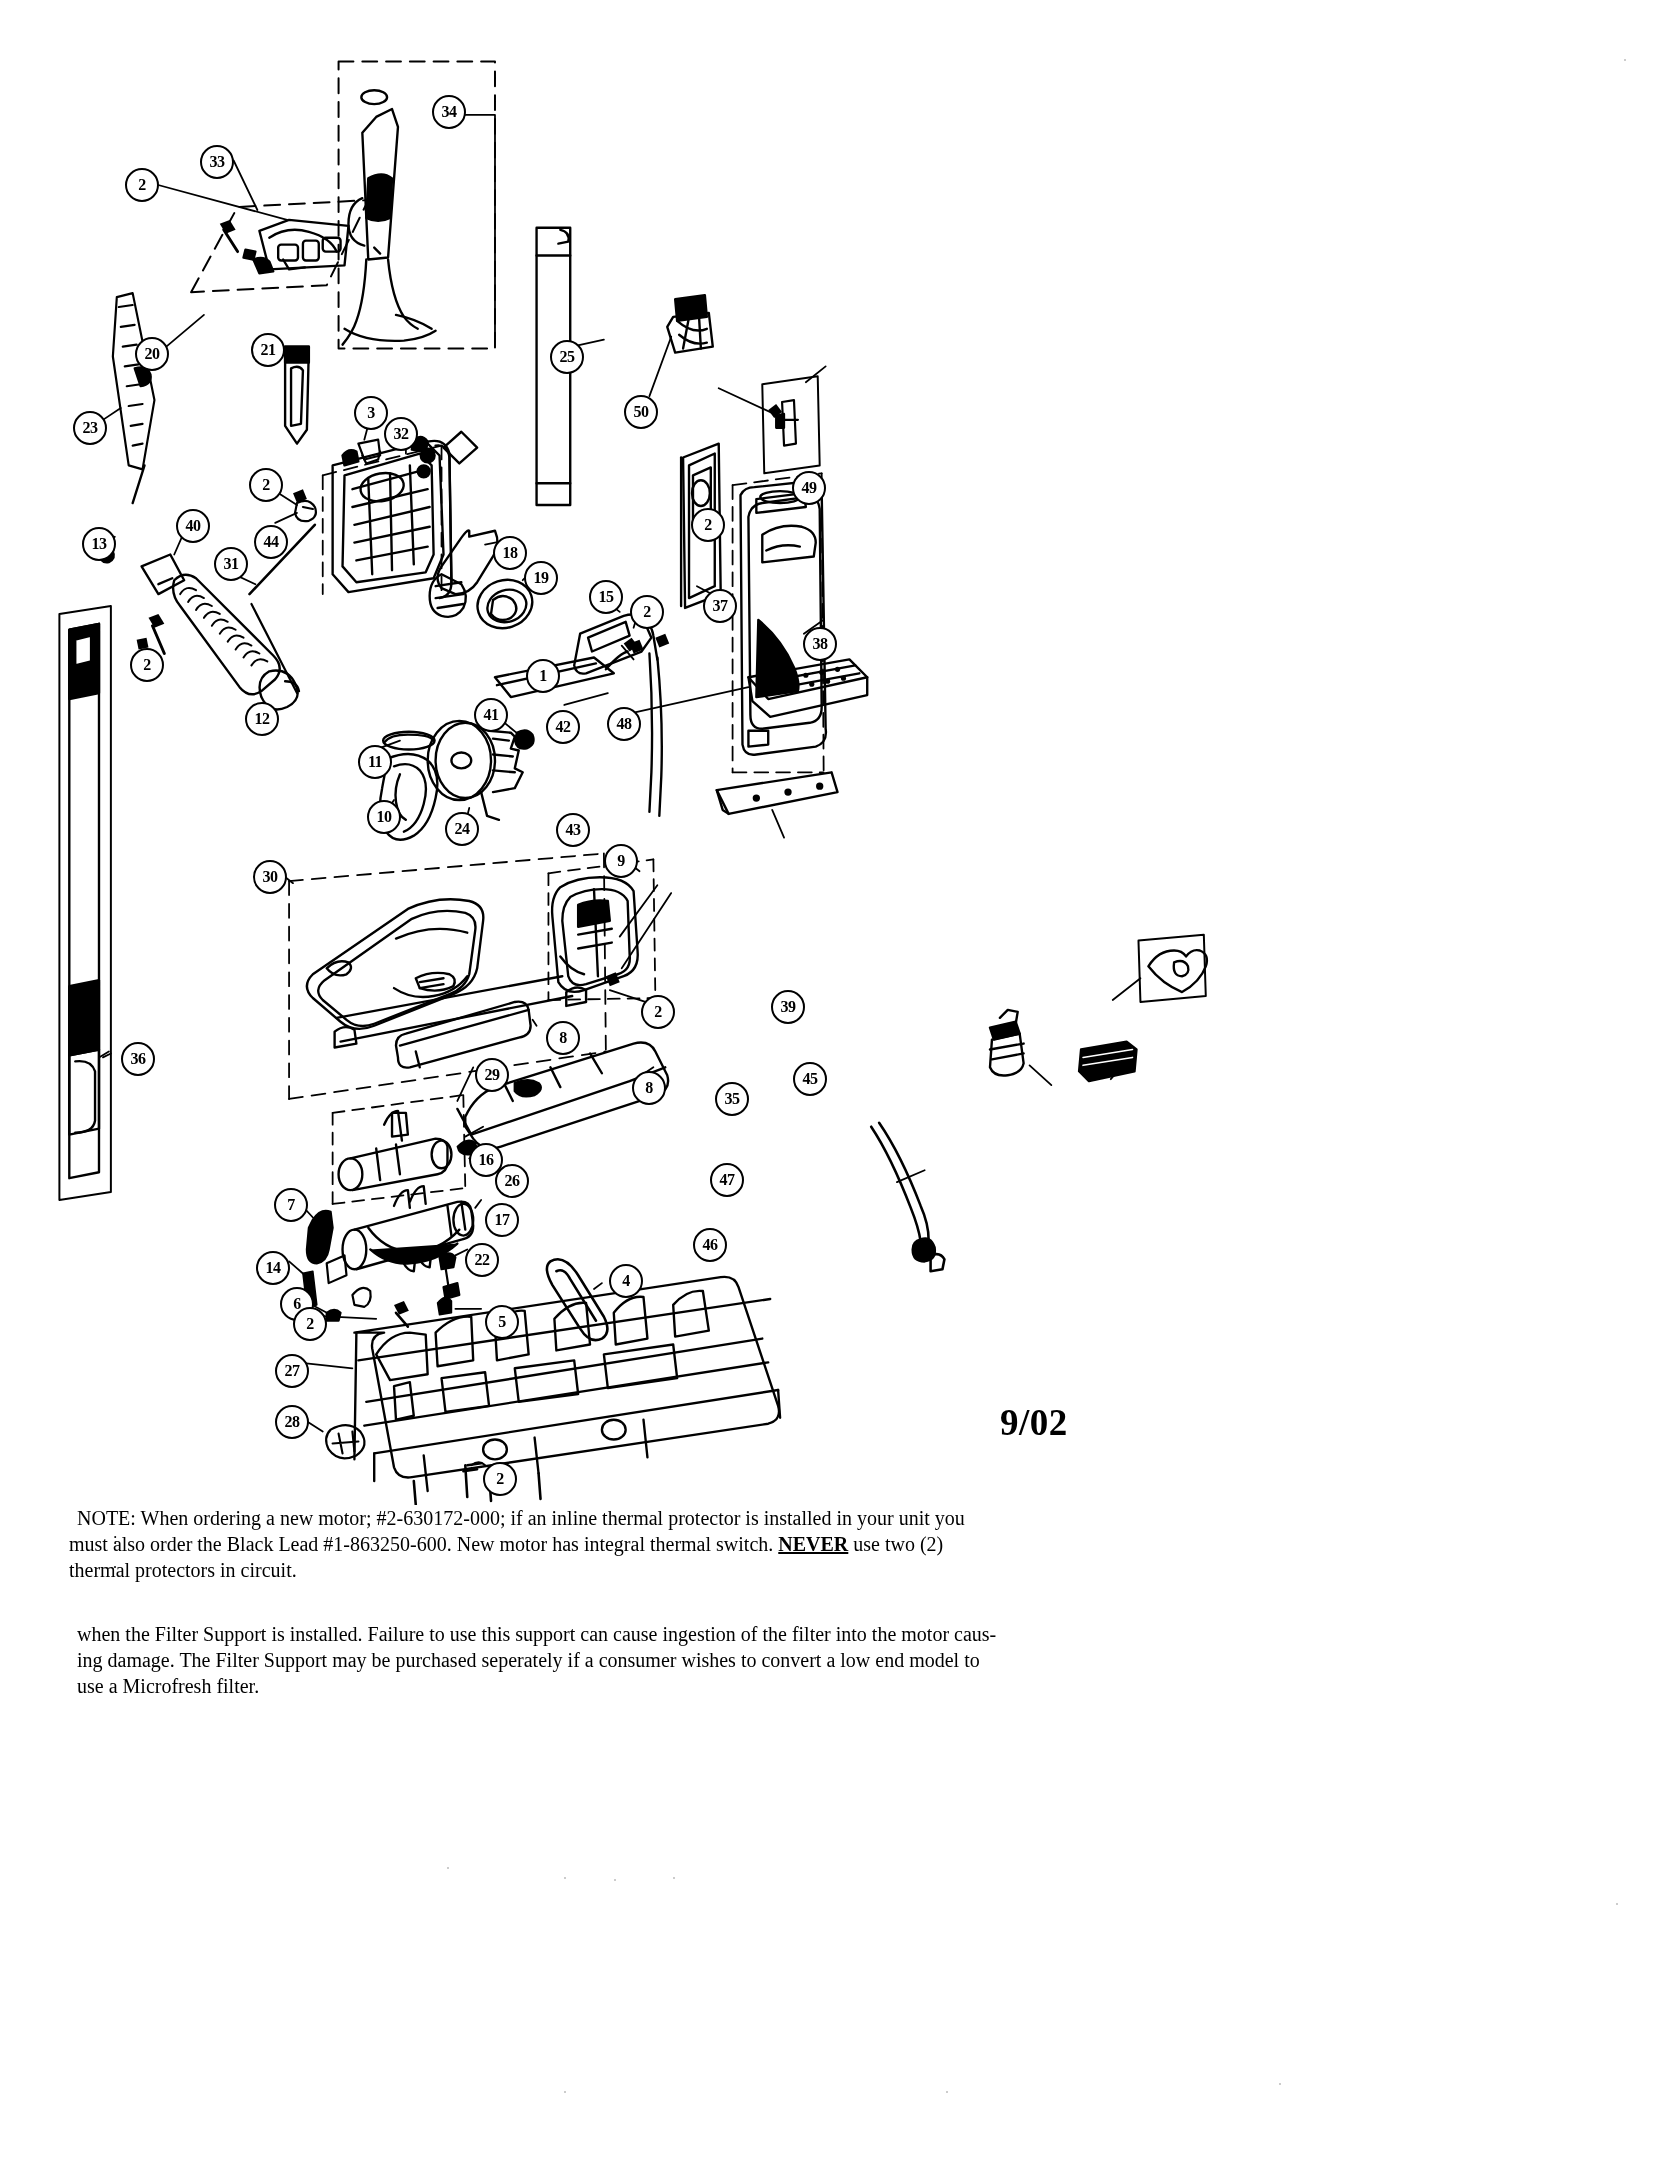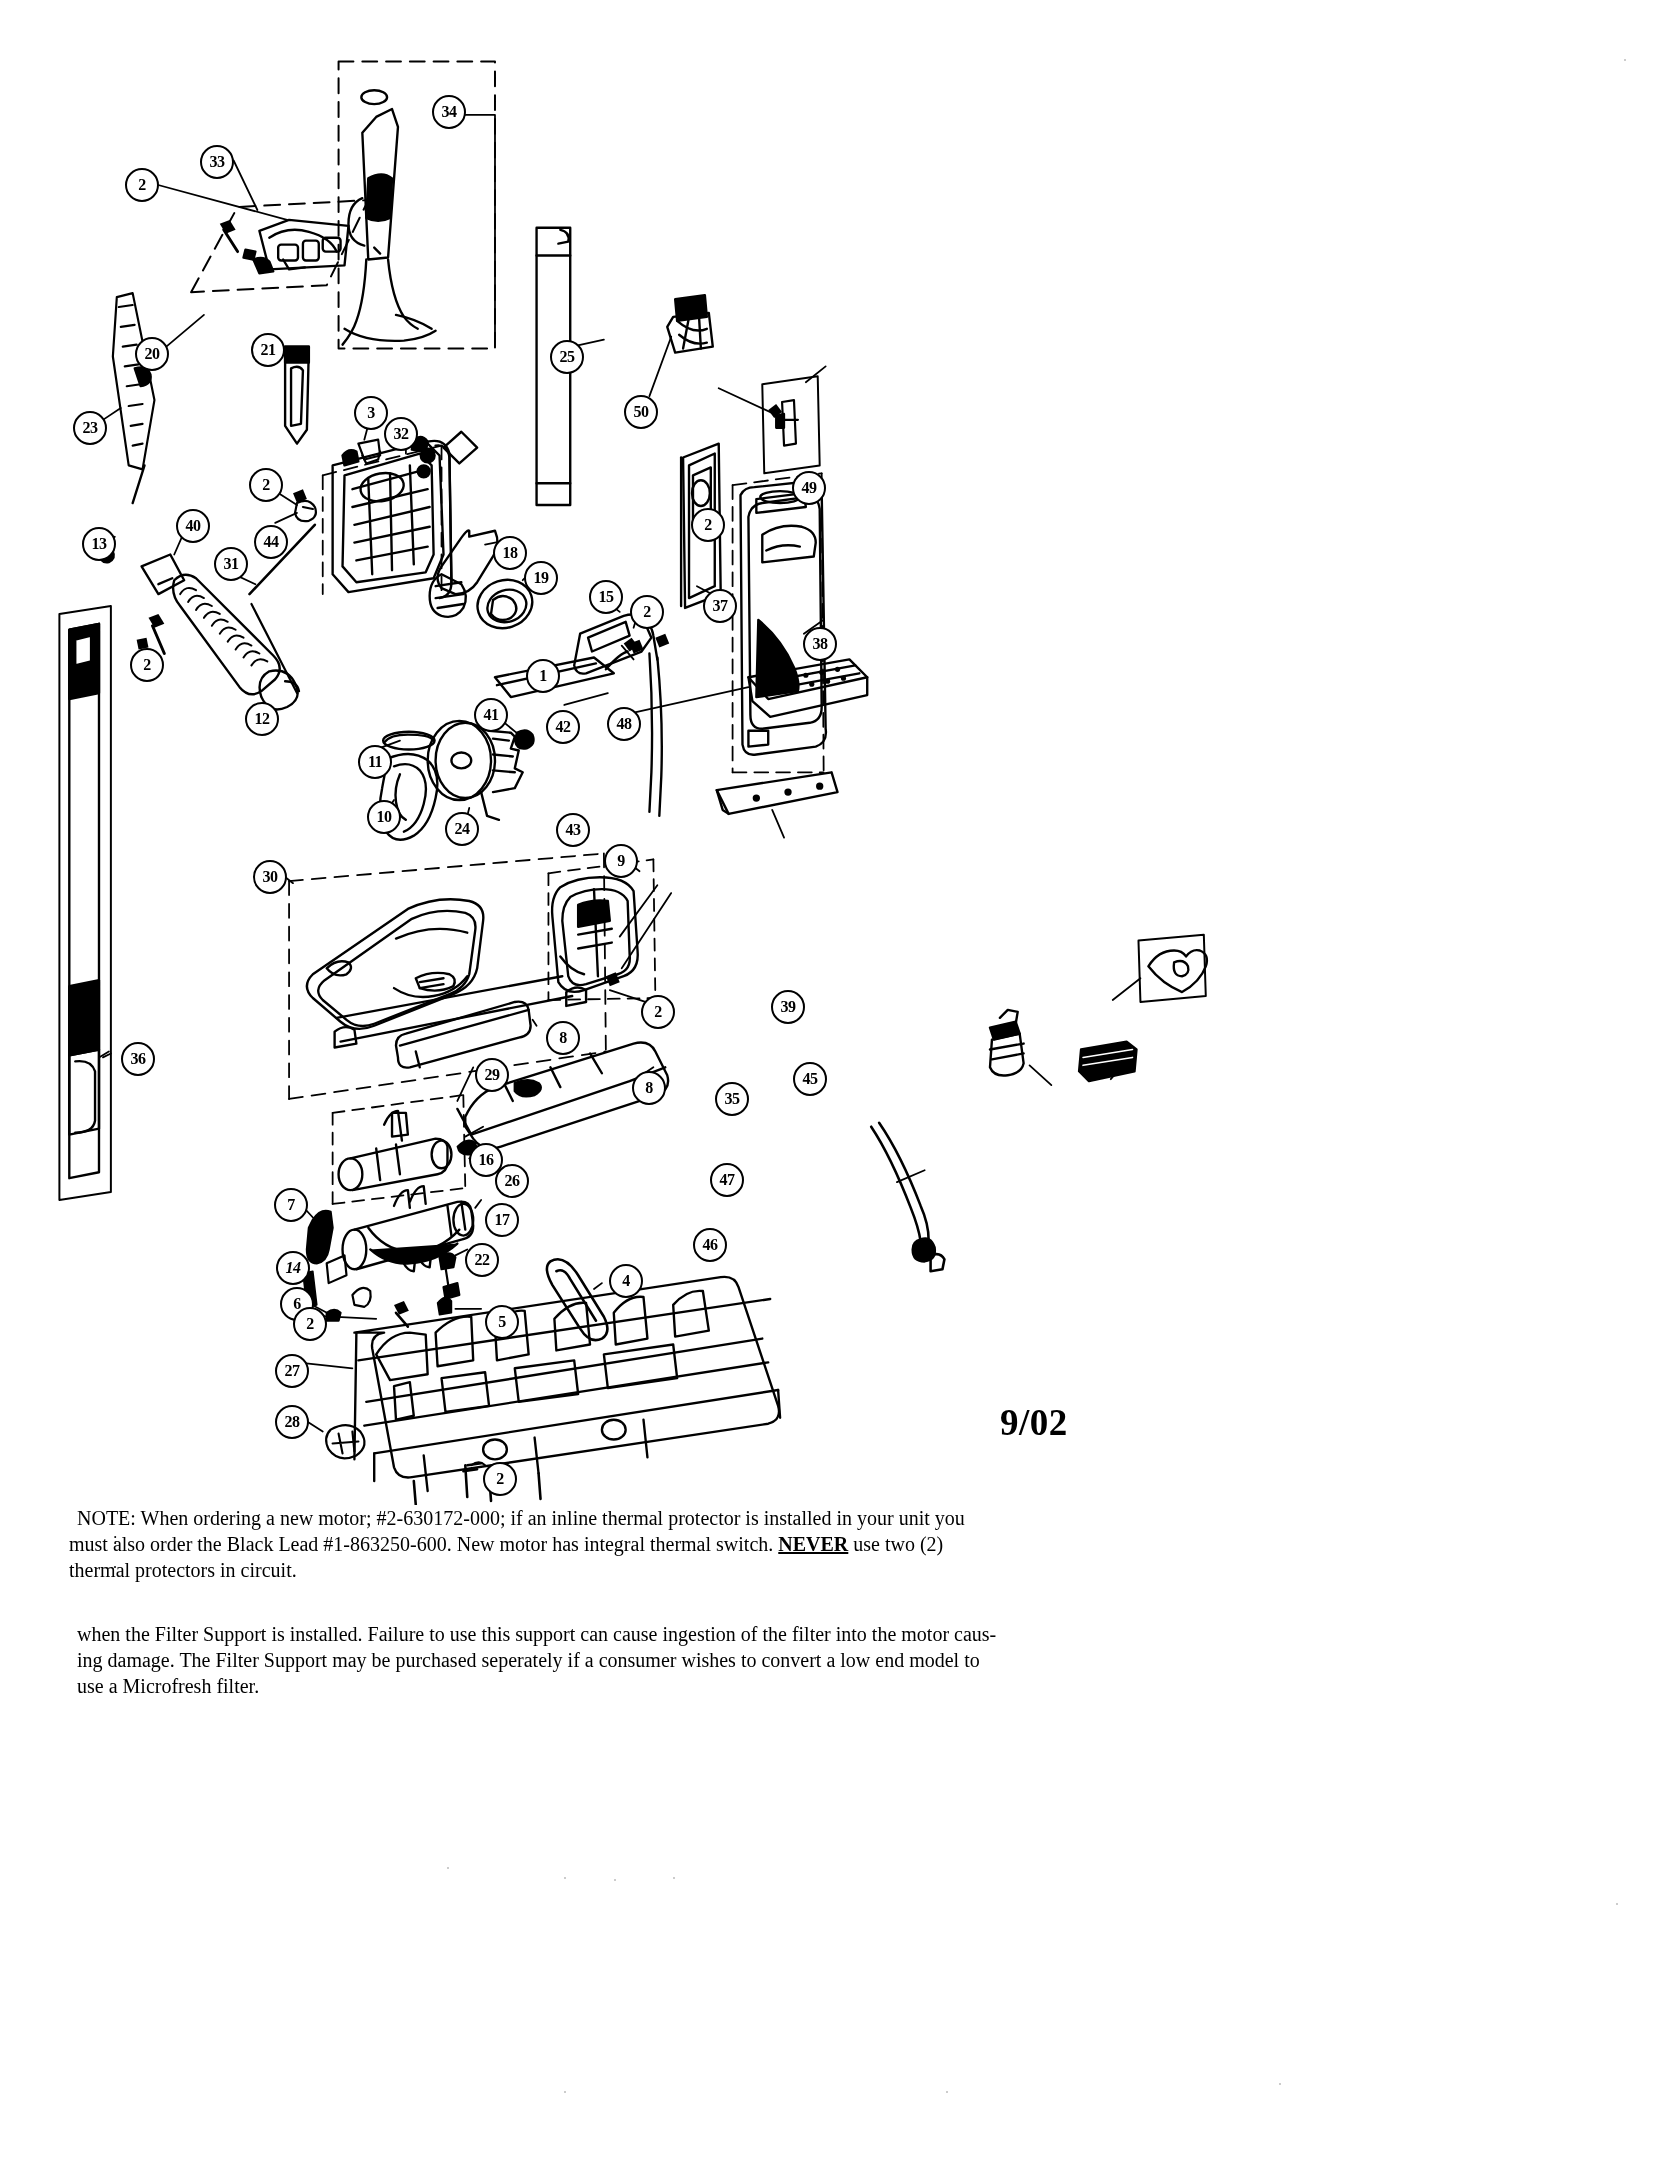--- a/index.html
+++ b/index.html
@@ -560,21 +560,21 @@
         <div class="callout sm" style="left: 475px; top: 1058px;">29</div>
         <div class="callout sm" style="left: 632px; top: 1071px;">8</div>
         <div class="callout sm" style="left: 715px; top: 1082px;">35</div>
         <div class="callout sm" style="left: 793px; top: 1062px;">45</div>
         <div class="callout sm" style="left: 469px; top: 1143px;">16</div>
         <div class="callout sm" style="left: 495px; top: 1164px;">26</div>
         <div class="callout sm" style="left: 710px; top: 1163px;">47</div>
         <div class="callout sm" style="left: 274px; top: 1188px;">7</div>
         <div class="callout sm" style="left: 485px; top: 1203px;">17</div>
         <div class="callout sm" style="left: 693px; top: 1228px;">46</div>
-        <div class="callout sm" style="left: 276px; top: 1251px; font-style: italic;">14</div>
+        <div class="callout sm" style="left: 256px; top: 1251px;">14</div>
         <div class="callout sm" style="left: 465px; top: 1243px;">22</div>
         <div class="callout sm" style="left: 280px; top: 1287px;">6</div>
         <div class="callout sm" style="left: 609px; top: 1264px;">4</div>
         <div class="callout sm" style="left: 293px; top: 1307px;">2</div>
         <div class="callout sm" style="left: 485px; top: 1305px;">5</div>
         <div class="callout sm" style="left: 275px; top: 1354px;">27</div>
         <div class="callout sm" style="left: 275px; top: 1405px;">28</div>
         <div class="callout sm" style="left: 483px; top: 1462px;">2</div>
       </div>
 

